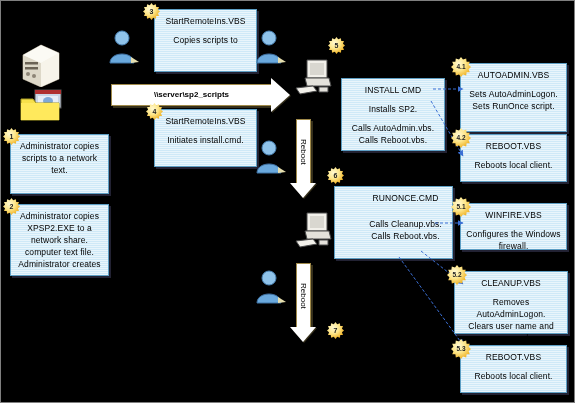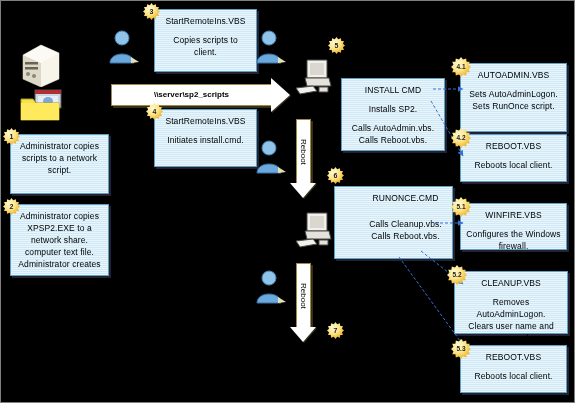--- a/index.html
+++ b/index.html
@@ -223,35 +223,34 @@
   </div>
   <div class="varrow" style="left:291px;top:262px;width:30px;height:80px;">
     <div class="body" style="width:15px;height:66px;left:4px;"></div>
     <div class="head" style="left:-2px;top:64px;"></div>
     <div class="lbl" style="width:23px;height:66px;">Reboot</div>
   </div>
 
   <div class="box" style="left:9px;top:133px;width:99px;height:60px;">
     <span class="ln">Administrator copies</span>
     <span class="ln">scripts to a network</span>
-    <span class="ln">script.</span>
+    <span class="ln">text.</span>
   </div>
 
   <div class="box" style="left:9px;top:203px;width:99px;height:72px;">
     <span class="ln">Administrator copies</span>
     <span class="ln">XPSP2.EXE to a</span>
     <span class="ln">network share.</span>
     <span class="ln">computer text file.</span>
     <span class="ln">Administrator creates</span>
   </div>
 
   <div class="box" style="left:153px;top:8px;width:103px;height:63px;">
     <span class="ttl">StartRemoteIns.VBS</span>
     <span class="ln">Copies scripts to</span>
-    <span class="ln">client.</span>
   </div>
 
   <div class="box" style="left:153px;top:108px;width:103px;height:58px;">
     <span class="ttl">StartRemoteIns.VBS</span>
     <span class="ln">Initiates install.cmd.</span>
   </div>
 
   <div class="box" style="left:340px;top:41px;width:104px;height:73px;margin-top:36px;">
     <span class="ttl">INSTALL CMD</span>
     <span class="ln">Installs SP2.</span>

